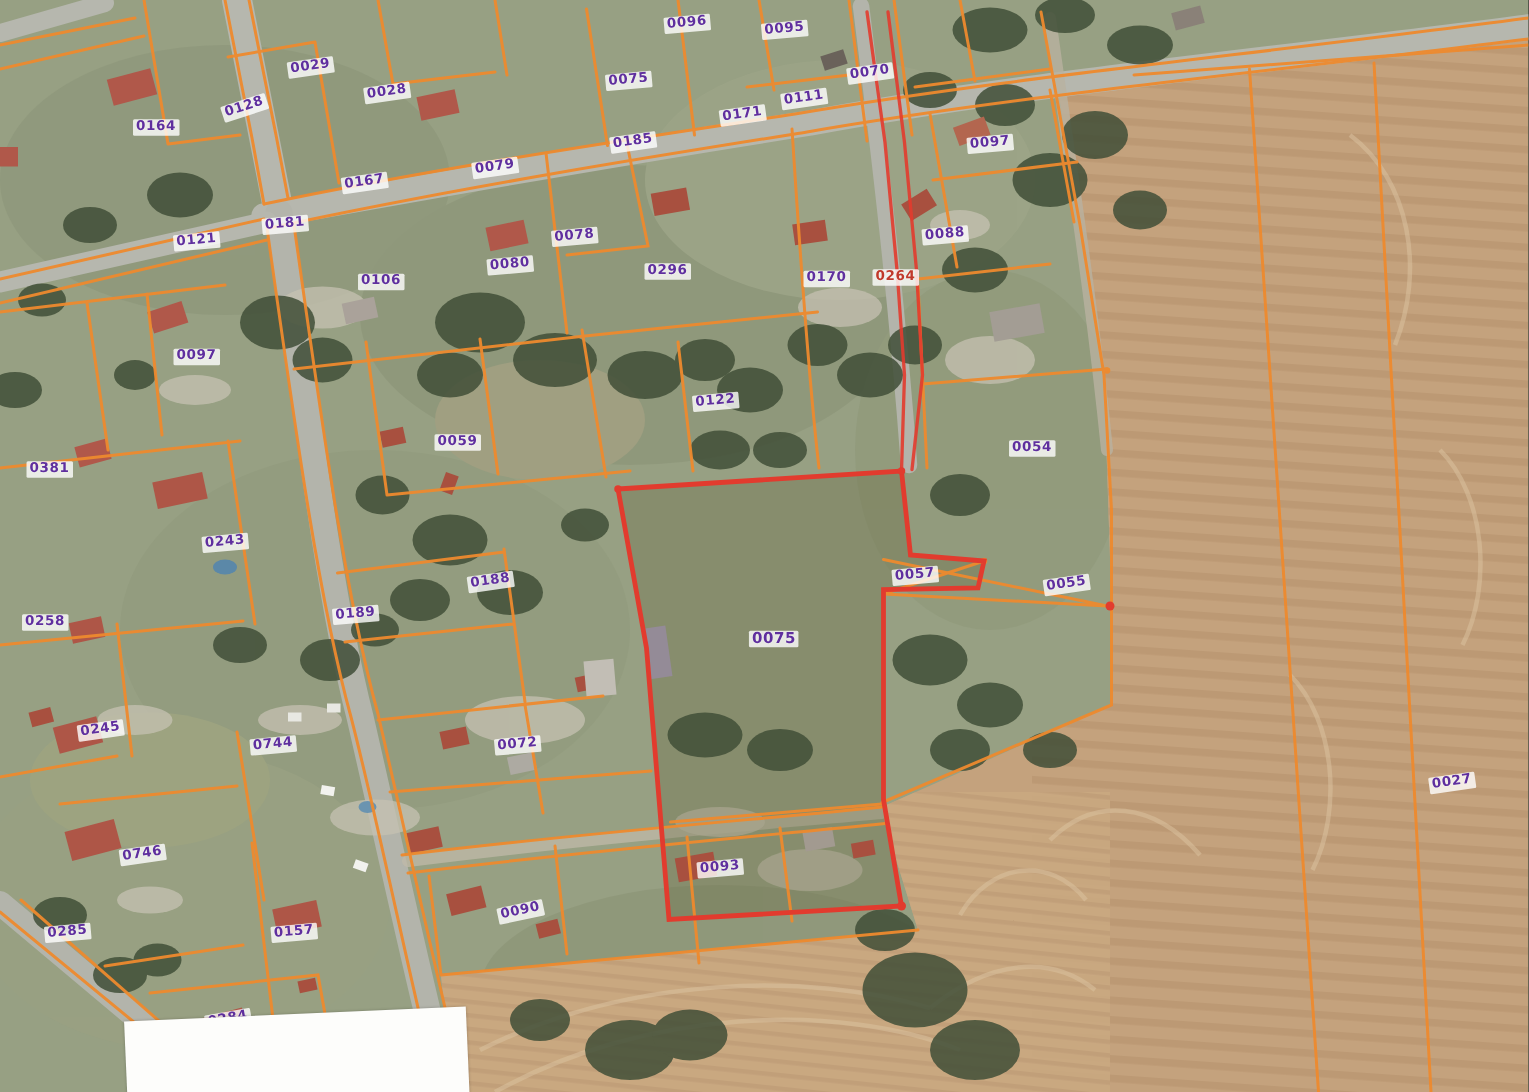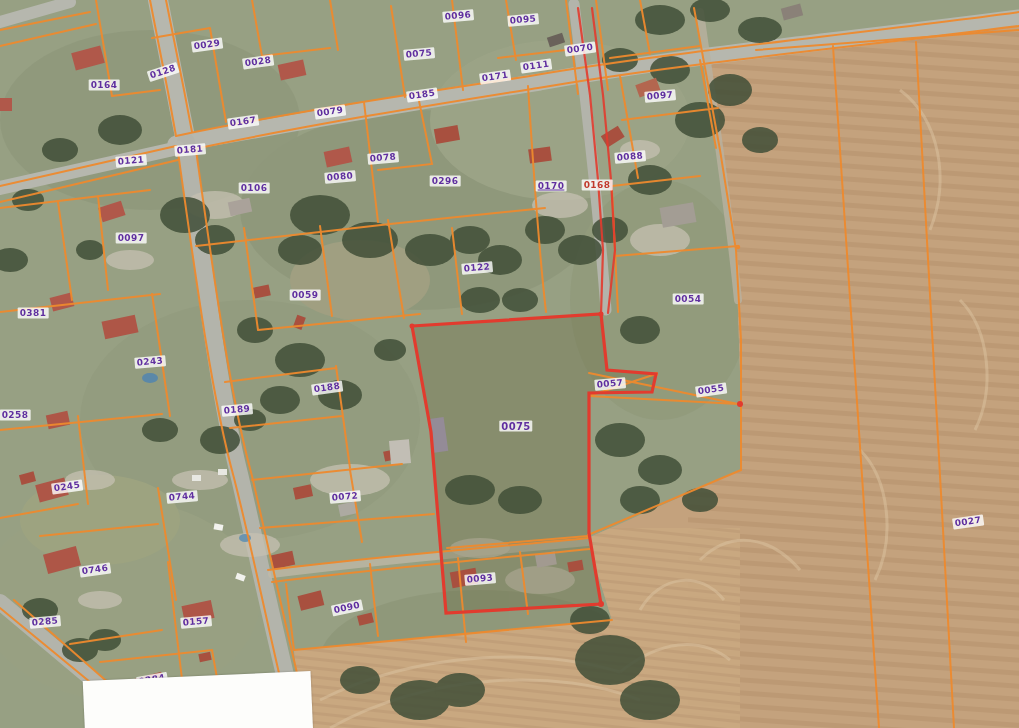--- a/index.html
+++ b/index.html
@@ -282,34 +282,34 @@
       <span class="parcel-label" style="left: 523px; top: 20px; transform: translate(-50%, -50%) rotate(-5deg);">0095</span>
       <span class="parcel-label" style="left: 419px; top: 54px; transform: translate(-50%, -50%) rotate(-5deg);">0075</span>
       <span class="parcel-label" style="left: 580px; top: 49px; transform: translate(-50%, -50%) rotate(-8deg);">0070</span>
       <span class="parcel-label" style="left: 330px; top: 112px; transform: translate(-50%, -50%) rotate(-8deg);">0079</span>
       <span class="parcel-label" style="left: 243px; top: 122px; transform: translate(-50%, -50%) rotate(-8deg);">0167</span>
       <span class="parcel-label" style="left: 422px; top: 95px; transform: translate(-50%, -50%) rotate(-8deg);">0185</span>
       <span class="parcel-label" style="left: 495px; top: 77px; transform: translate(-50%, -50%) rotate(-8deg);">0171</span>
       <span class="parcel-label" style="left: 536px; top: 66px; transform: translate(-50%, -50%) rotate(-8deg);">0111</span>
       <span class="parcel-label" style="left: 660px; top: 96px; transform: translate(-50%, -50%) rotate(-5deg);">0097</span>
       <span class="parcel-label" style="left: 630px; top: 157px; transform: translate(-50%, -50%) rotate(-5deg);">0088</span>
-      <span class="parcel-label red" style="left: 597px; top: 185px;">0168</span>
-      <span class="parcel-label" style="left: 551px; top: 186px; text-decoration: underline;">0170</span>
+      <span class="parcel-label red" style="left: 597px; top: 185px;">0264</span>
+      <span class="parcel-label" style="left: 551px; top: 186px;">0170</span>
       <span class="parcel-label" style="left: 445px; top: 181px;">0296</span>
       <span class="parcel-label" style="left: 383px; top: 158px; transform: translate(-50%, -50%) rotate(-5deg);">0078</span>
       <span class="parcel-label" style="left: 340px; top: 177px; transform: translate(-50%, -50%) rotate(-5deg);">0080</span>
       <span class="parcel-label" style="left: 190px; top: 150px; transform: translate(-50%, -50%) rotate(-5deg);">0181</span>
       <span class="parcel-label" style="left: 131px; top: 161px; transform: translate(-50%, -50%) rotate(-5deg);">0121</span>
       <span class="parcel-label" style="left: 254px; top: 188px;">0106</span>
       <span class="parcel-label" style="left: 131px; top: 238px;">0097</span>
       <span class="parcel-label" style="left: 477px; top: 268px; transform: translate(-50%, -50%) rotate(-5deg);">0122</span>
       <span class="parcel-label" style="left: 305px; top: 295px;">0059</span>
       <span class="parcel-label" style="left: 33px; top: 313px;">0381</span>
       <span class="parcel-label" style="left: 150px; top: 362px; transform: translate(-50%, -50%) rotate(-5deg);">0243</span>
-      <span class="parcel-label" style="left: 15px; top: 415px;">0258</span>
+      <span class="parcel-label" style="left: 30px; top: 415px;">0258</span>
       <span class="parcel-label" style="left: 327px; top: 388px; transform: translate(-50%, -50%) rotate(-8deg);">0188</span>
       <span class="parcel-label" style="left: 237px; top: 410px; transform: translate(-50%, -50%) rotate(-5deg);">0189</span>
       <span class="parcel-label" style="left: 688px; top: 299px;">0054</span>
       <span class="parcel-label" style="left: 610px; top: 384px; transform: translate(-50%, -50%) rotate(-5deg);">0057</span>
       <span class="parcel-label" style="left: 711px; top: 390px; transform: translate(-50%, -50%) rotate(-8deg);">0055</span>
       <span class="parcel-label big" style="left: 516px; top: 426px;">0075</span>
       <span class="parcel-label" style="left: 968px; top: 522px; transform: translate(-50%, -50%) rotate(-8deg);">0027</span>
       <span class="parcel-label" style="left: 67px; top: 487px; transform: translate(-50%, -50%) rotate(-8deg);">0245</span>
       <span class="parcel-label" style="left: 182px; top: 497px; transform: translate(-50%, -50%) rotate(-5deg);">0744</span>
       <span class="parcel-label" style="left: 345px; top: 497px; transform: translate(-50%, -50%) rotate(-5deg);">0072</span>

